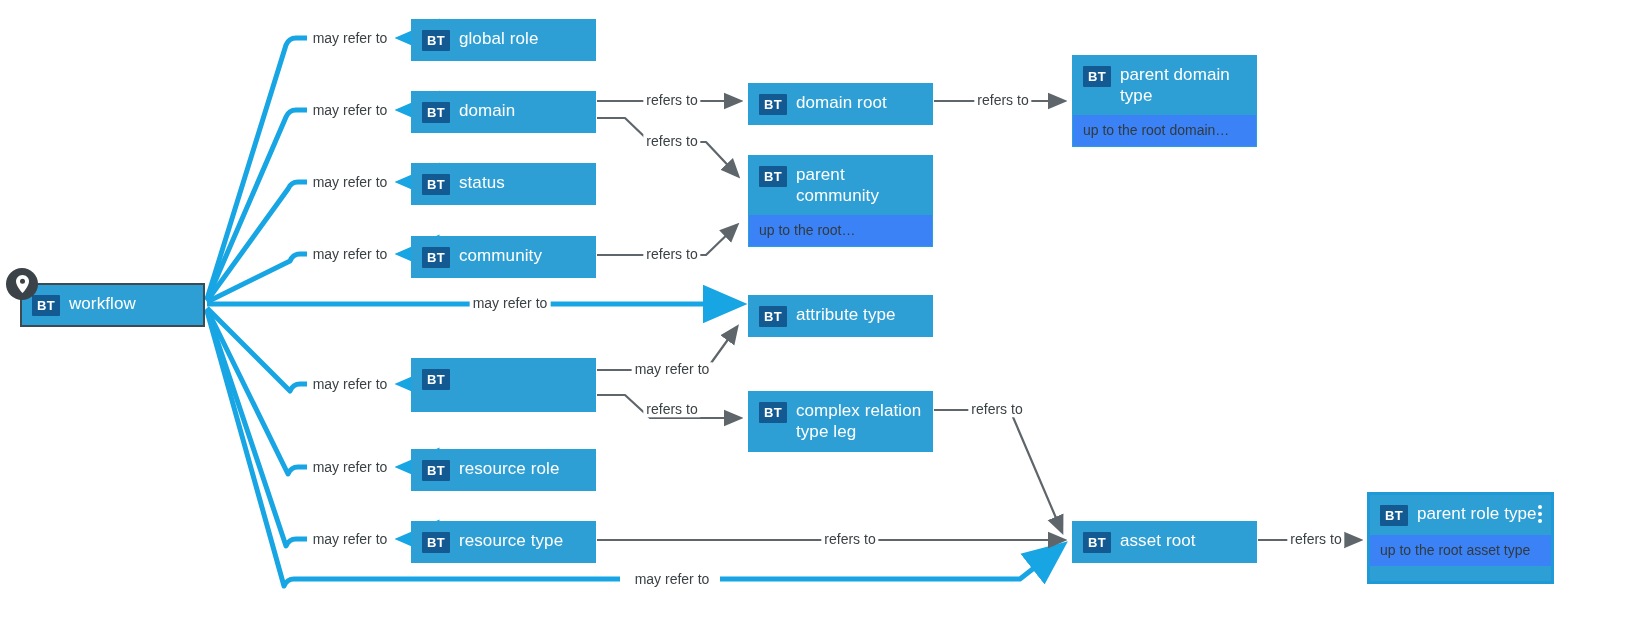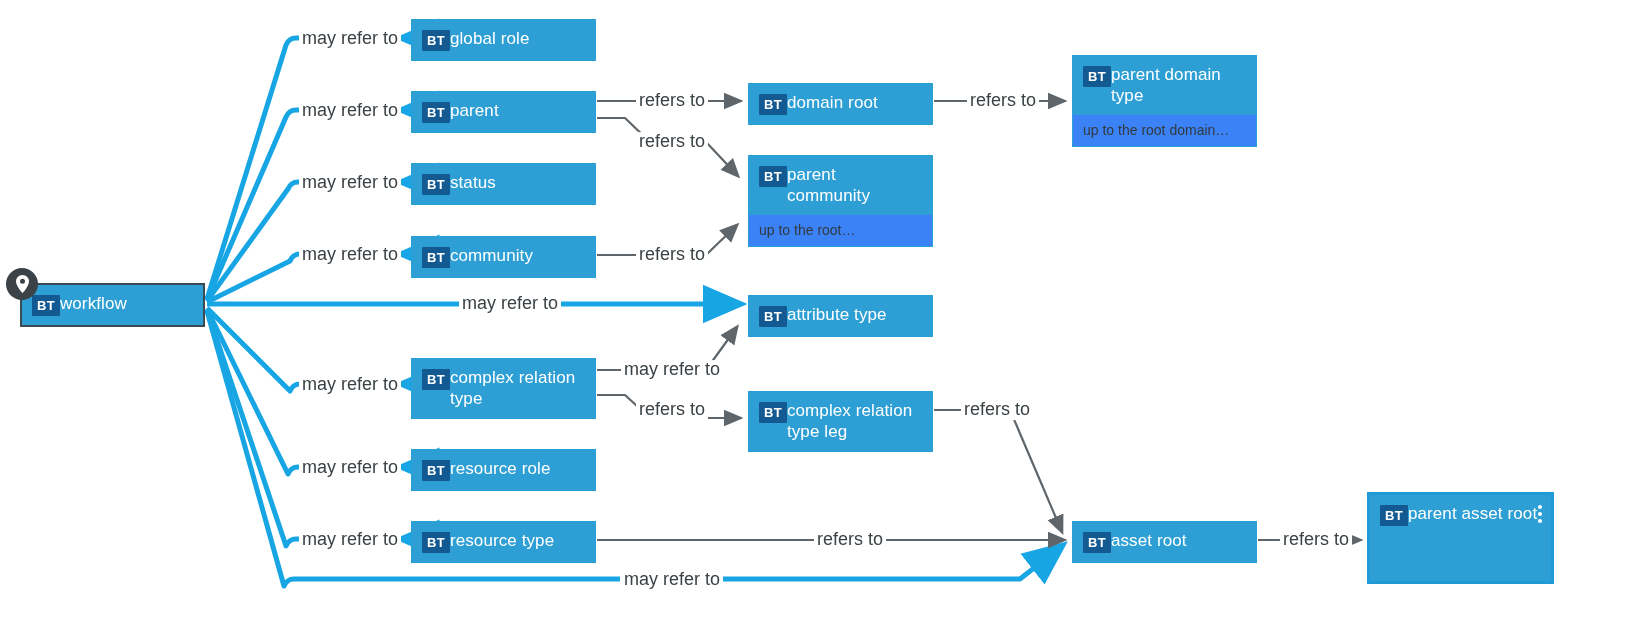--- a/index.html
+++ b/index.html
@@ -1,39 +1,39 @@
 <!DOCTYPE html>
 <html><head>
 <meta charset="utf-8">
 <style>
   html,body{margin:0;padding:0;background:#ffffff;}
   body{font-family:"Liberation Sans",sans-serif;}
   #stage{position:relative;width:1630px;height:641px;overflow:hidden;background:#fff;}
   #edges{position:absolute;left:0;top:0;width:1630px;height:641px;}
 
   .node{position:absolute;box-sizing:border-box;background:#2e9fd4;}
-  .node .hdr{display:flex;align-items:flex-start;padding:9px 10px 9px 10px;}
+  .node .hdr{display:flex;align-items:flex-start;gap:9px;padding:9px 10px 9px 10px;}
   .node .bt{flex:0 0 auto;background:#125a91;color:#fff;font-size:13px;font-weight:bold;
             line-height:1;padding:4px 5px 4px 5px;border-radius:1px;letter-spacing:.3px;margin-top:1px;}
   .node .ttl{color:#ffffff;font-size:17px;font-weight:normal;line-height:1.22;letter-spacing:.1px;}
   .node .sub{background:#3b82f6;color:#333a3d;font-size:14px;line-height:1.2;
              padding:7px 10px;white-space:nowrap;overflow:hidden;text-overflow:ellipsis;}
 
   .node.plain{border:1px solid #28a0d8;}
   .node.root{border:2px solid #3c4a52;}
   .node.selected{border:2px solid #1f9ad6;box-shadow:0 0 0 1px #1f9ad6;}
 
   .kebab{position:absolute;right:9px;top:10px;display:flex;flex-direction:column;gap:3px;cursor:pointer;}
   .kebab i{display:block;width:4px;height:4px;border-radius:50%;background:#fff;}
 
   .pin{position:absolute;width:32px;height:32px;border-radius:50%;background:#3c4348;
        display:flex;align-items:center;justify-content:center;z-index:6;}
   .pin svg{display:block;}
 
-  .elabel{position:absolute;font-size:18px;color:#3b4245;background:#fff;
+  .elabel{position:absolute;font-size:14px;color:#3b4245;background:#fff;
           padding:0 3px;line-height:1.1;white-space:nowrap;transform:translate(-50%,-50%);}
 </style>
 </head>
 <body>
 
 <div id="stage">
 
   <svg id="edges" viewBox="0 0 1630 641" xmlns="http://www.w3.org/2000/svg">
     <defs>
       <marker id="ah-blue" markerWidth="9" markerHeight="9" refX="7.5" refY="4.5" orient="auto">
@@ -90,39 +90,38 @@
       </div>
       <div class="node plain" style="left: 411px; top: 19px; width: 185px; min-height: 38px;">
         <div class="hdr">
           <span class="bt">BT</span>
           <span class="ttl">global role</span>
         </div>
       </div>
       <div class="node plain" style="left: 411px; top: 91px; width: 185px; min-height: 38px;">
         <div class="hdr">
           <span class="bt">BT</span>
-          <span class="ttl">parent</span>
+          <span class="ttl">domain</span>
         </div>
       </div>
       <div class="node plain" style="left: 411px; top: 163px; width: 185px; min-height: 38px;">
         <div class="hdr">
           <span class="bt">BT</span>
           <span class="ttl">status</span>
         </div>
       </div>
       <div class="node plain" style="left: 411px; top: 236px; width: 185px; min-height: 38px;">
         <div class="hdr">
           <span class="bt">BT</span>
           <span class="ttl">community</span>
         </div>
       </div>
       <div class="node plain" style="left: 411px; top: 358px; width: 185px; min-height: 54px;">
         <div class="hdr">
           <span class="bt">BT</span>
-          <span class="ttl">complex relation type</span>
         </div>
       </div>
       <div class="node plain" style="left: 411px; top: 449px; width: 185px; min-height: 38px;">
         <div class="hdr">
           <span class="bt">BT</span>
           <span class="ttl">resource role</span>
         </div>
       </div>
       <div class="node plain" style="left: 411px; top: 521px; width: 185px; min-height: 38px;">
         <div class="hdr">
@@ -164,22 +163,23 @@
       </div>
       <div class="node plain" style="left: 1072px; top: 521px; width: 185px; min-height: 38px;">
         <div class="hdr">
           <span class="bt">BT</span>
           <span class="ttl">asset root</span>
         </div>
       </div>
       <div class="node selected" style="left: 1368px; top: 493px; width: 185px; min-height: 90px;">
         <div class="hdr">
           <span class="bt">BT</span>
-          <span class="ttl">parent asset root</span>
-        </div>
+          <span class="ttl">parent role type</span>
+        </div>
+        <div class="sub">up to the root asset type</div>
         <span class="kebab">
           <i></i>
           <i></i>
           <i></i>
         </span>
       </div>
     </div>
   <div id="labels">
       <span class="elabel" style="left: 350px; top: 39px;">may refer to</span>
       <span class="elabel" style="left: 350px; top: 111px;">may refer to</span>

